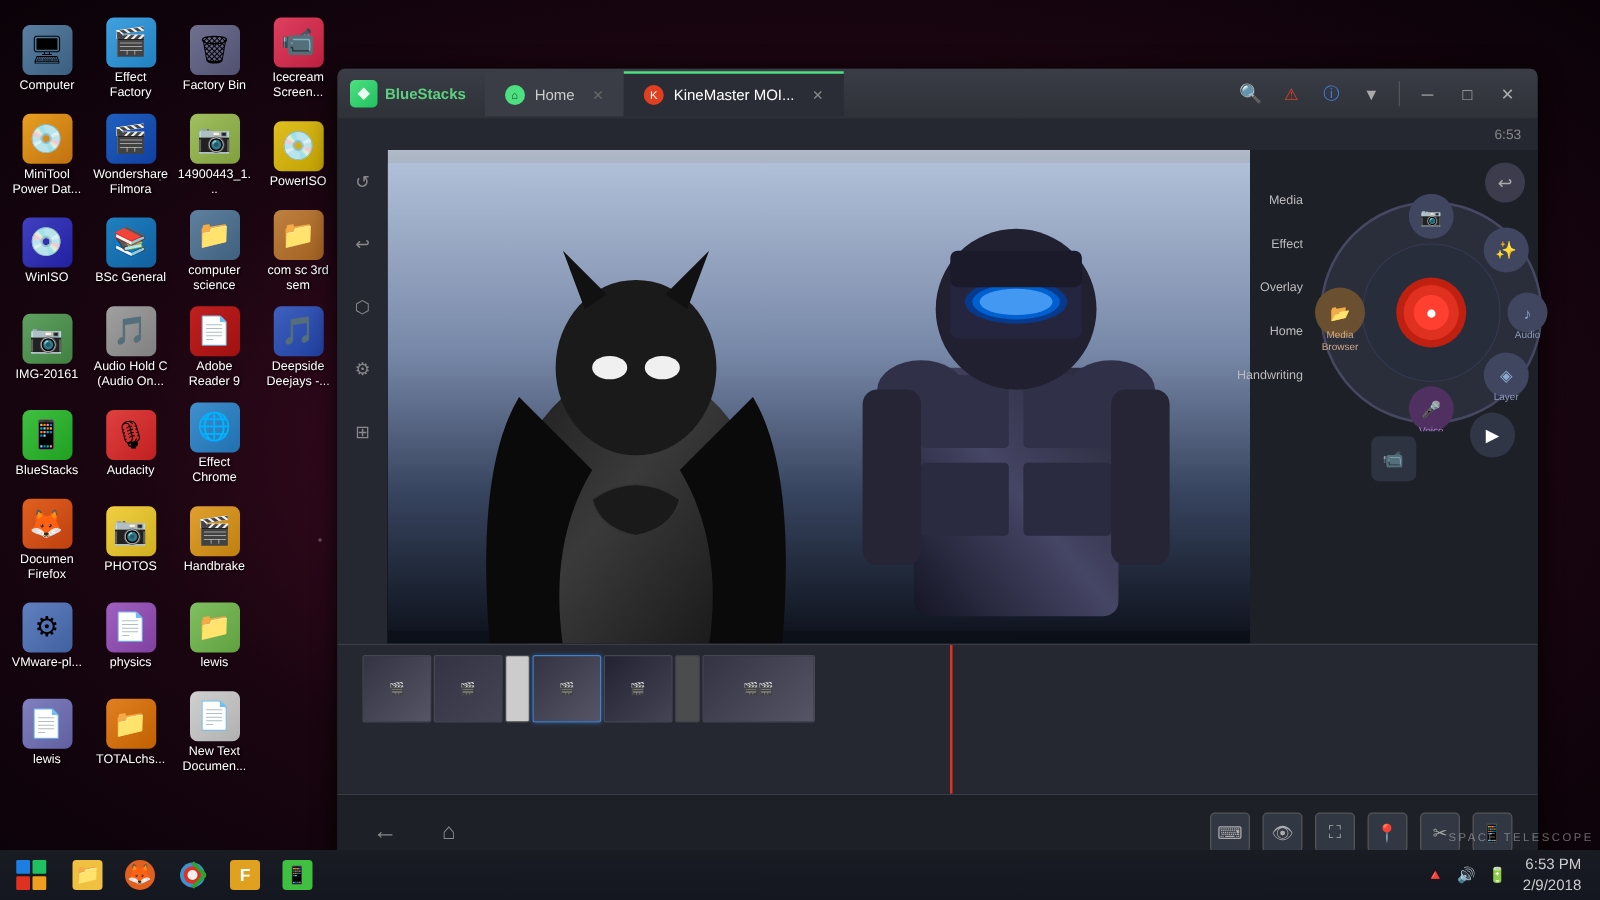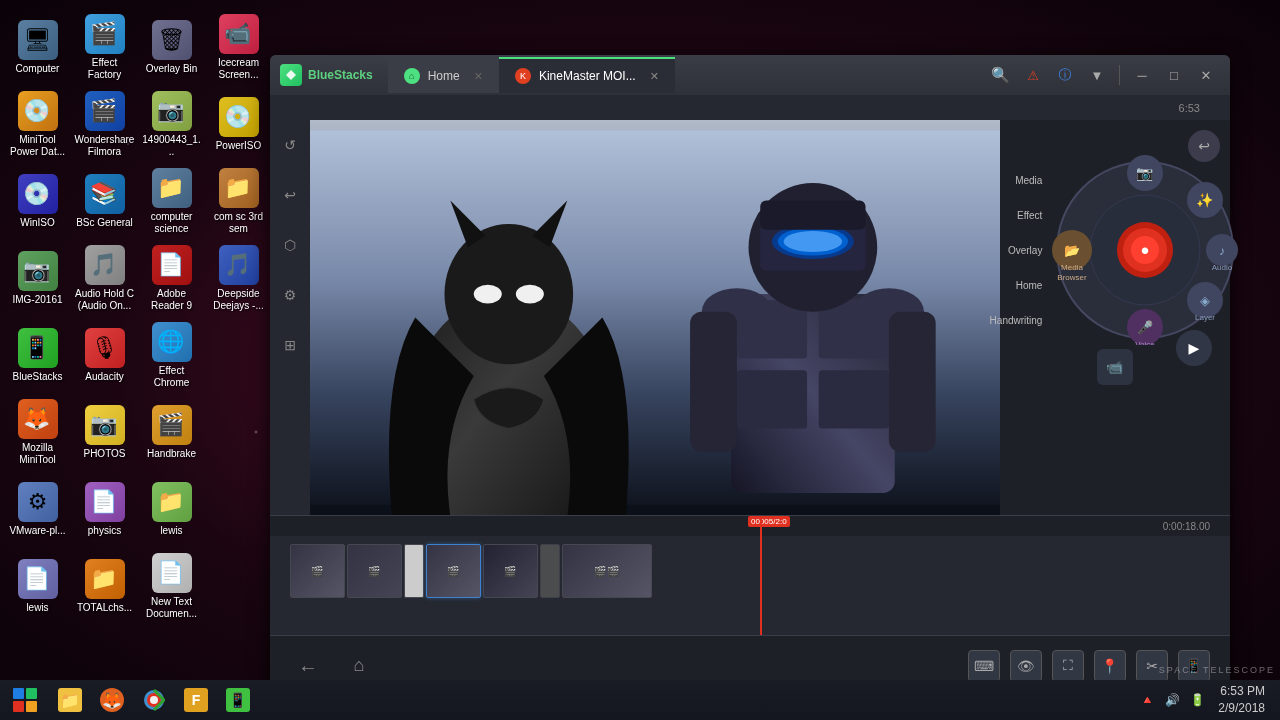--- a/index.html
+++ b/index.html
@@ -220,21 +220,21 @@
       flex-direction: column;
       background: #1e2028;
     }
 
     #km-header {
       height: 25px;
       background: #252830;
       display: flex;
       align-items: center;
       justify-content: flex-end;
-      padding: 0 30px;
+      padding: 0 13px;
       color: #888;
       font-size: 11px;
     }
 
     #km-main {
       flex: 1;
       display: flex;
     }
 
     
@@ -626,21 +626,21 @@
     <div class="desktop-icon">
       <div class="icon-img ic-img">📷</div>
       <span class="icon-label">IMG-20161</span>
     </div>
     <div class="desktop-icon">
       <div class="icon-img ic-bluestacks">📱</div>
       <span class="icon-label">BlueStacks</span>
     </div>
     <div class="desktop-icon">
       <div class="icon-img ic-firefox">🦊</div>
-      <span class="icon-label">Mozilla MiniTool</span>
+      <span class="icon-label">Documen Firefox</span>
     </div>
     <div class="desktop-icon">
       <div class="icon-img ic-vmware">⚙</div>
       <span class="icon-label">VMware-pl...</span>
     </div>
     <div class="desktop-icon">
       <div class="icon-img ic-lewis">📄</div>
       <span class="icon-label">lewis</span>
     </div>
 
@@ -672,21 +672,21 @@
       <div class="icon-img ic-physics">📄</div>
       <span class="icon-label">physics</span>
     </div>
     <div class="desktop-icon">
       <div class="icon-img ic-total">📁</div>
       <span class="icon-label">TOTALchs...</span>
     </div>
 
     <div class="desktop-icon">
       <div class="icon-img ic-recycle">🗑</div>
-      <span class="icon-label">Overlay Bin</span>
+      <span class="icon-label">Factory Bin</span>
     </div>
     <div class="desktop-icon">
       <div class="icon-img ic-14900">📷</div>
       <span class="icon-label">14900443_1...</span>
     </div>
     <div class="desktop-icon">
       <div class="icon-img ic-compsci">📁</div>
       <span class="icon-label">computer science</span>
     </div>
     <div class="desktop-icon">
@@ -858,21 +858,21 @@
                 <rect x="15" y="155" width="40" height="120" rx="10" fill="#252535"></rect>
                 <rect x="185" y="155" width="40" height="120" rx="10" fill="#252535"></rect>
               </g>
             </svg>
           </div>
         </div>
 
         <div id="km-right-panel">
           <div class="km-exit-btn">↩</div>
 
-          <div style="display:flex;align-items:center;margin-top:25px;">
+          <div style="display:flex;margin-top:25px;">
 
             <div style="display:flex;flex-direction:column;gap:24px;margin-right:8px;text-align:right;">
               <span class="rl">Media</span>
               <span class="rl">Effect</span>
               <span class="rl">Overlay</span>
               <span class="rl">Home</span>
               <span class="rl">Handwriting</span>
             </div>
 
             <div class="ring-container">
@@ -930,24 +930,20 @@
           </div>
 
           <div class="km-panel-icon" style="margin-top:auto;position:absolute;bottom:130px;left:50%;transform:translateX(-50%);">
             📹
           </div>
         </div>
       </div>
 
       <div id="km-timeline">
 
-        <div class="timeline-time-bar">
-          <div class="timeline-marker-label">00005/2:0</div>
-          <div class="time-right">0:00:18.00</div>
-        </div>
 
         <div class="timeline-clips">
 
           <div class="timeline-marker-red"></div>
 
           <div class="clip-thumb" style="background:linear-gradient(135deg,#334,#556);">
             <span style="font-size:10px;color:#666;">🎬</span>
           </div>
           <div class="clip-thumb" style="background:linear-gradient(135deg,#334,#445);">
             <span style="font-size:10px;color:#666;">🎬</span>

